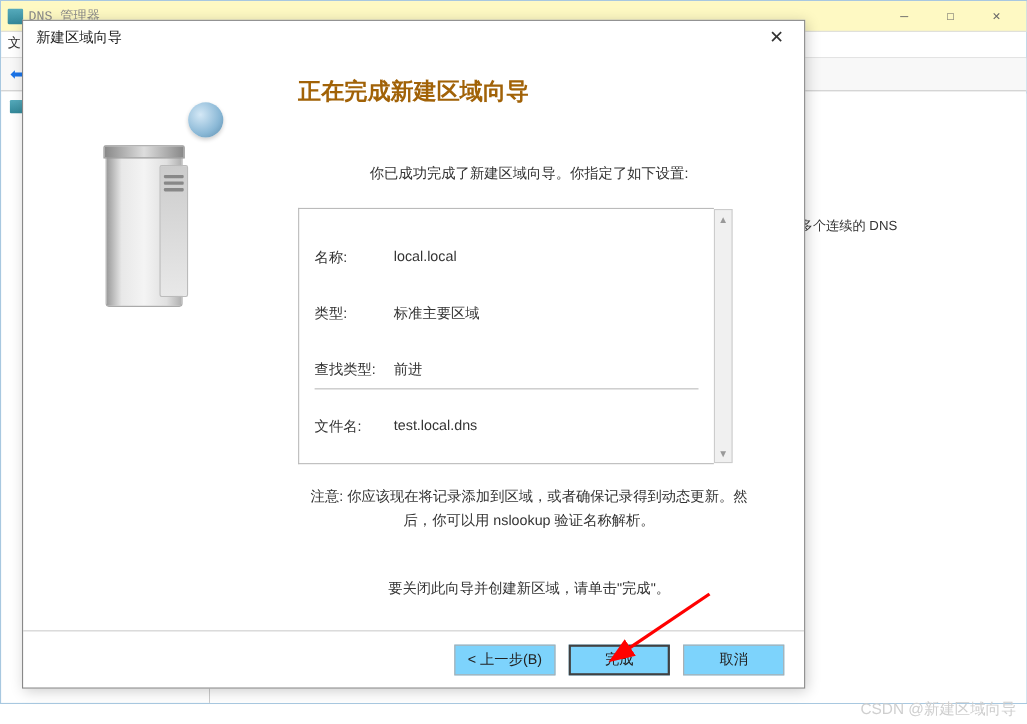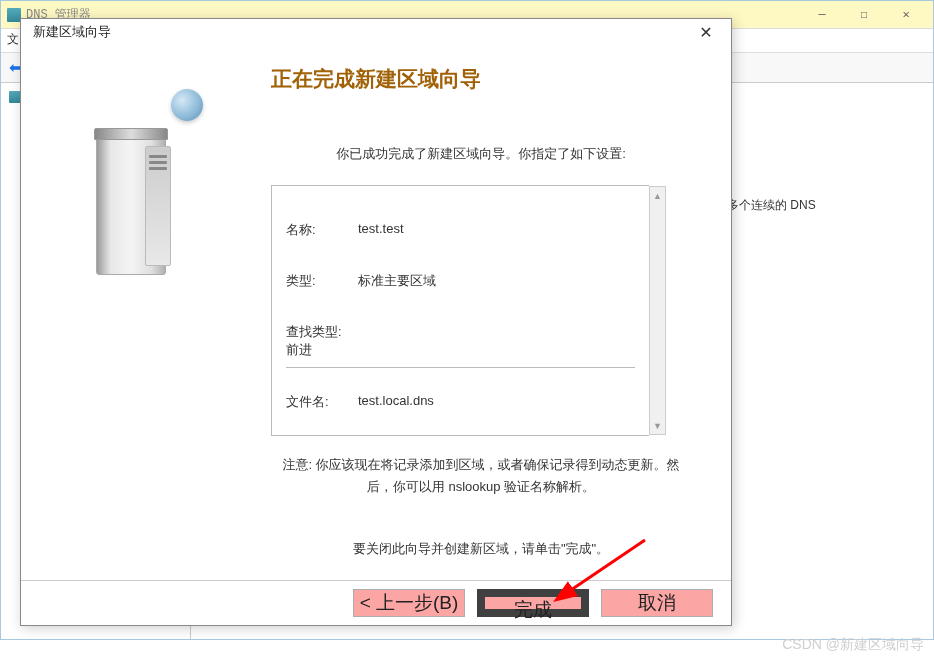--- a/index.html
+++ b/index.html
@@ -223,48 +223,48 @@
     }
     .summary-box .scrollbar .arrow-up { top: 0; }
     .summary-box .scrollbar .arrow-down { bottom: 0; }
     .summary-row {
       display: flex;
       padding: 8px 0;
       font-size: 13px;
       color: #333;
       margin-top: 17px;
     }
-    .summary-row.sep { border-bottom: 1px solid #bbb; margin-bottom: 2px; flex-direction: column; }
+    .summary-row.sep { border-bottom: 1px solid #bbb; margin-bottom: 2px; }
     .summary-label {
       width: 72px;
     }
     .summary-value {
       flex: 1;
     }
     .wizard-footer {
       height: 52px;
       border-top: 1px solid #ccc;
       display: flex;
       align-items: center;
       justify-content: flex-end;
       padding: 0 18px;
       gap: 12px;
     }
     .wiz-btn {
-      width: 112px;
+      width: 92px;
       height: 28px;
-      background: #fca5a5;
+      background: #7dd3fc;
       border: 1px solid #adadad;
-      font-size: 19px;
+      font-size: 13px;
       color: #222;
       cursor: pointer;
       font-family: inherit;
     }
     .wiz-btn.primary {
-      border: 8px solid #404040;
+      border: 2px solid #404040;
     }
     
     .red-arrow {
       position: absolute;
       top: 530px;
       left: 550px;
       pointer-events: none;
     }
     .watermark {
       position: absolute;
@@ -323,21 +323,21 @@
         <div class="orb"></div>
       </div>
     </div>
     <div class="wizard-right">
       <div class="wizard-heading">正在完成新建区域向导</div>
       <div class="wizard-text">你已成功完成了新建区域向导。你指定了如下设置:</div>
 
       <div class="summary-box">
         <div class="summary-row">
           <span class="summary-label">名称:</span>
-          <span class="summary-value">test.test</span>
+          <span class="summary-value">local.local</span>
         </div>
         <div class="summary-row">
           <span class="summary-label">类型:</span>
           <span class="summary-value">标准主要区域</span>
         </div>
         <div class="summary-row sep">
           <span class="summary-label">查找类型:</span>
           <span class="summary-value">前进</span>
         </div>
         <div class="summary-row">

